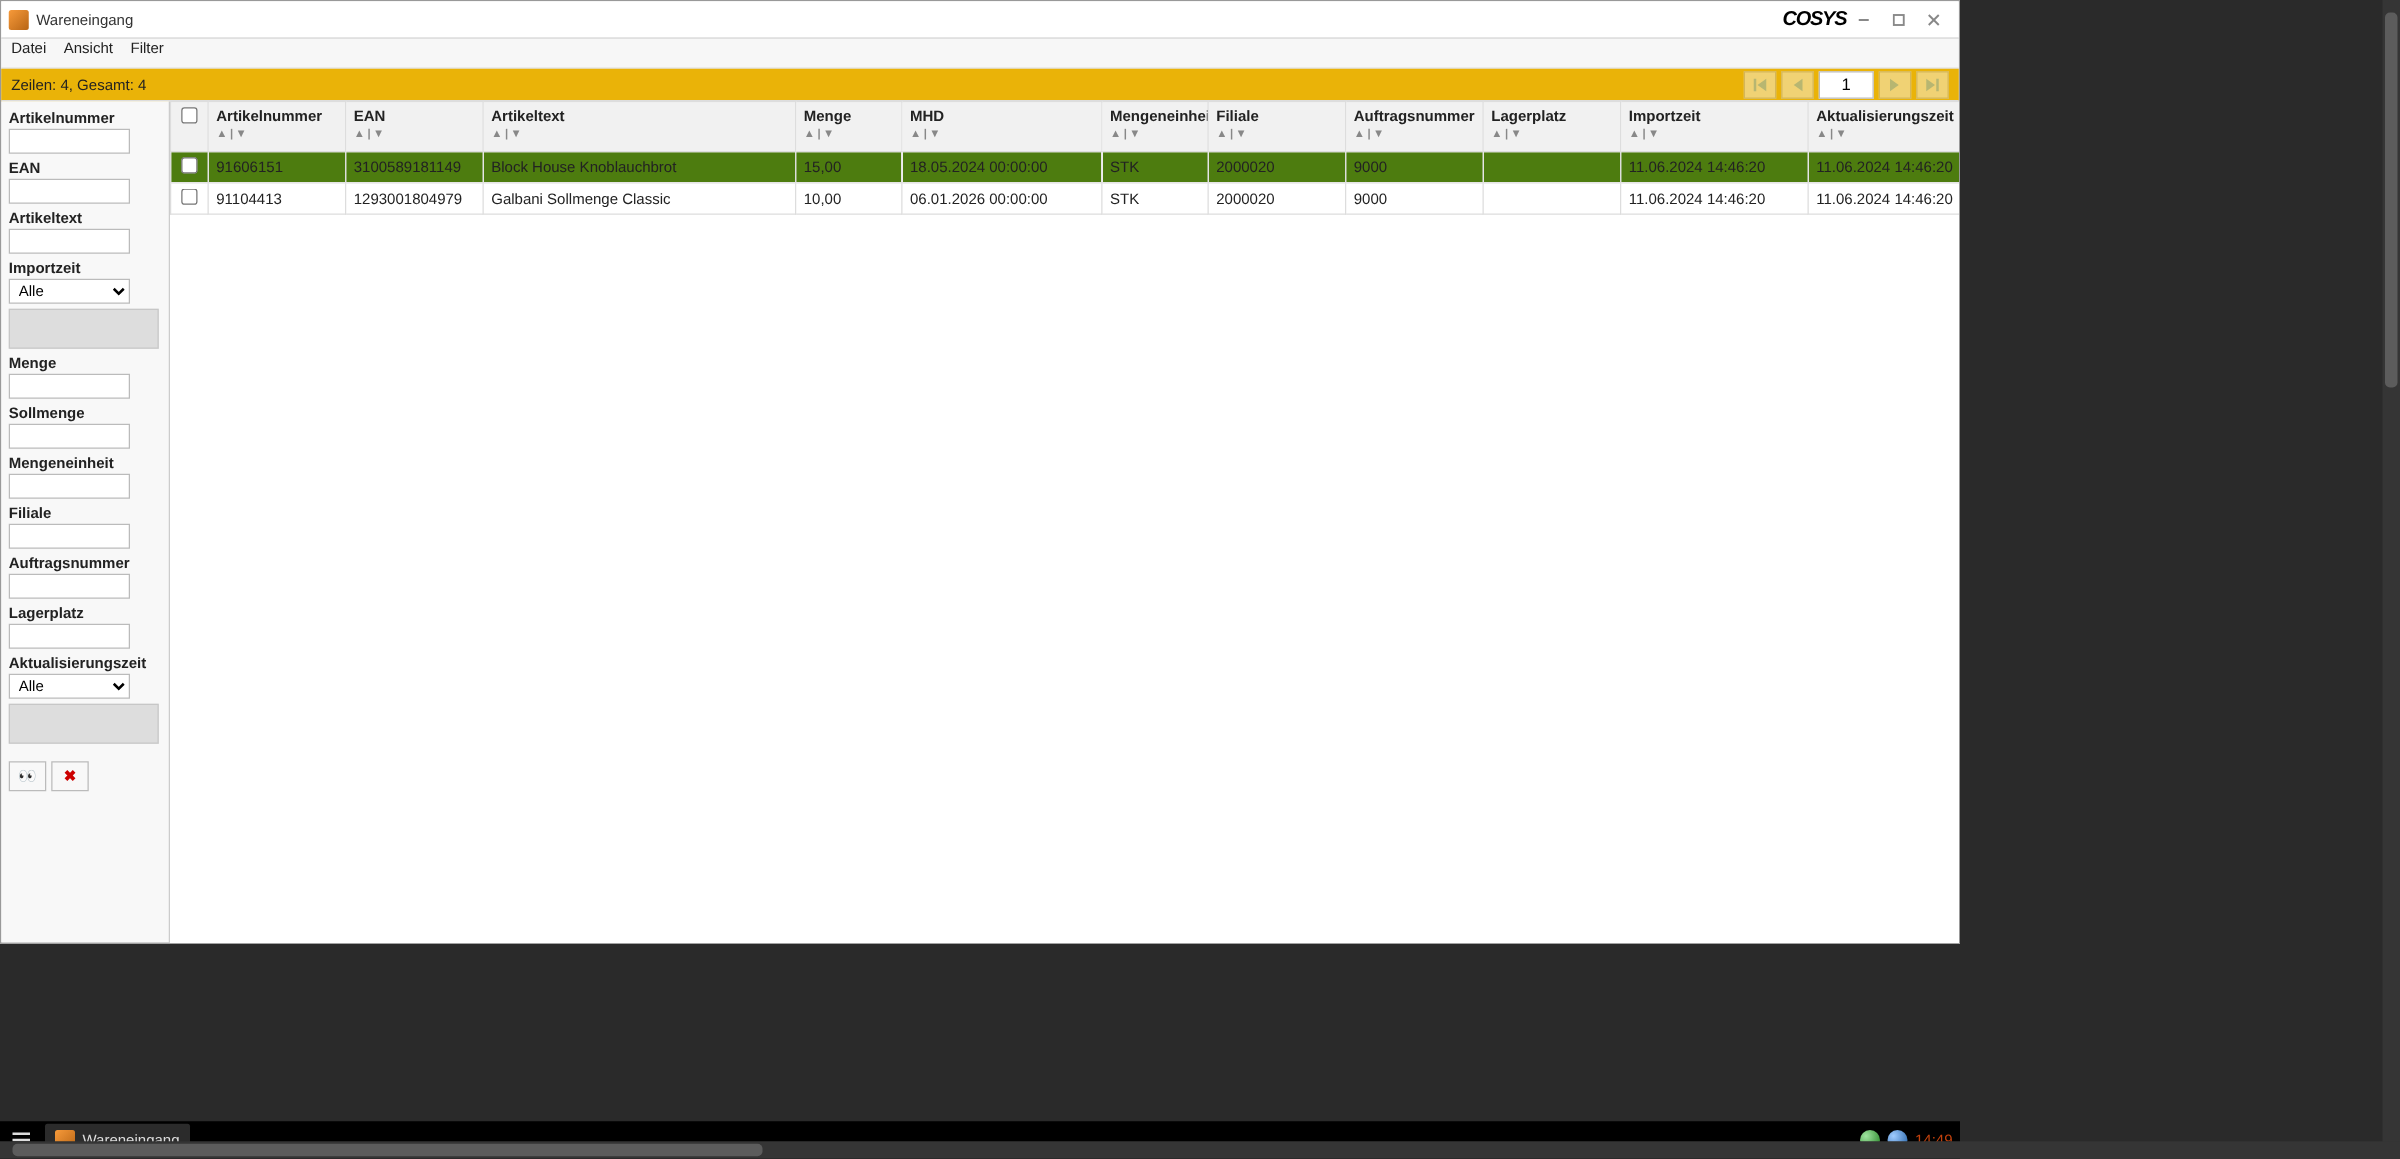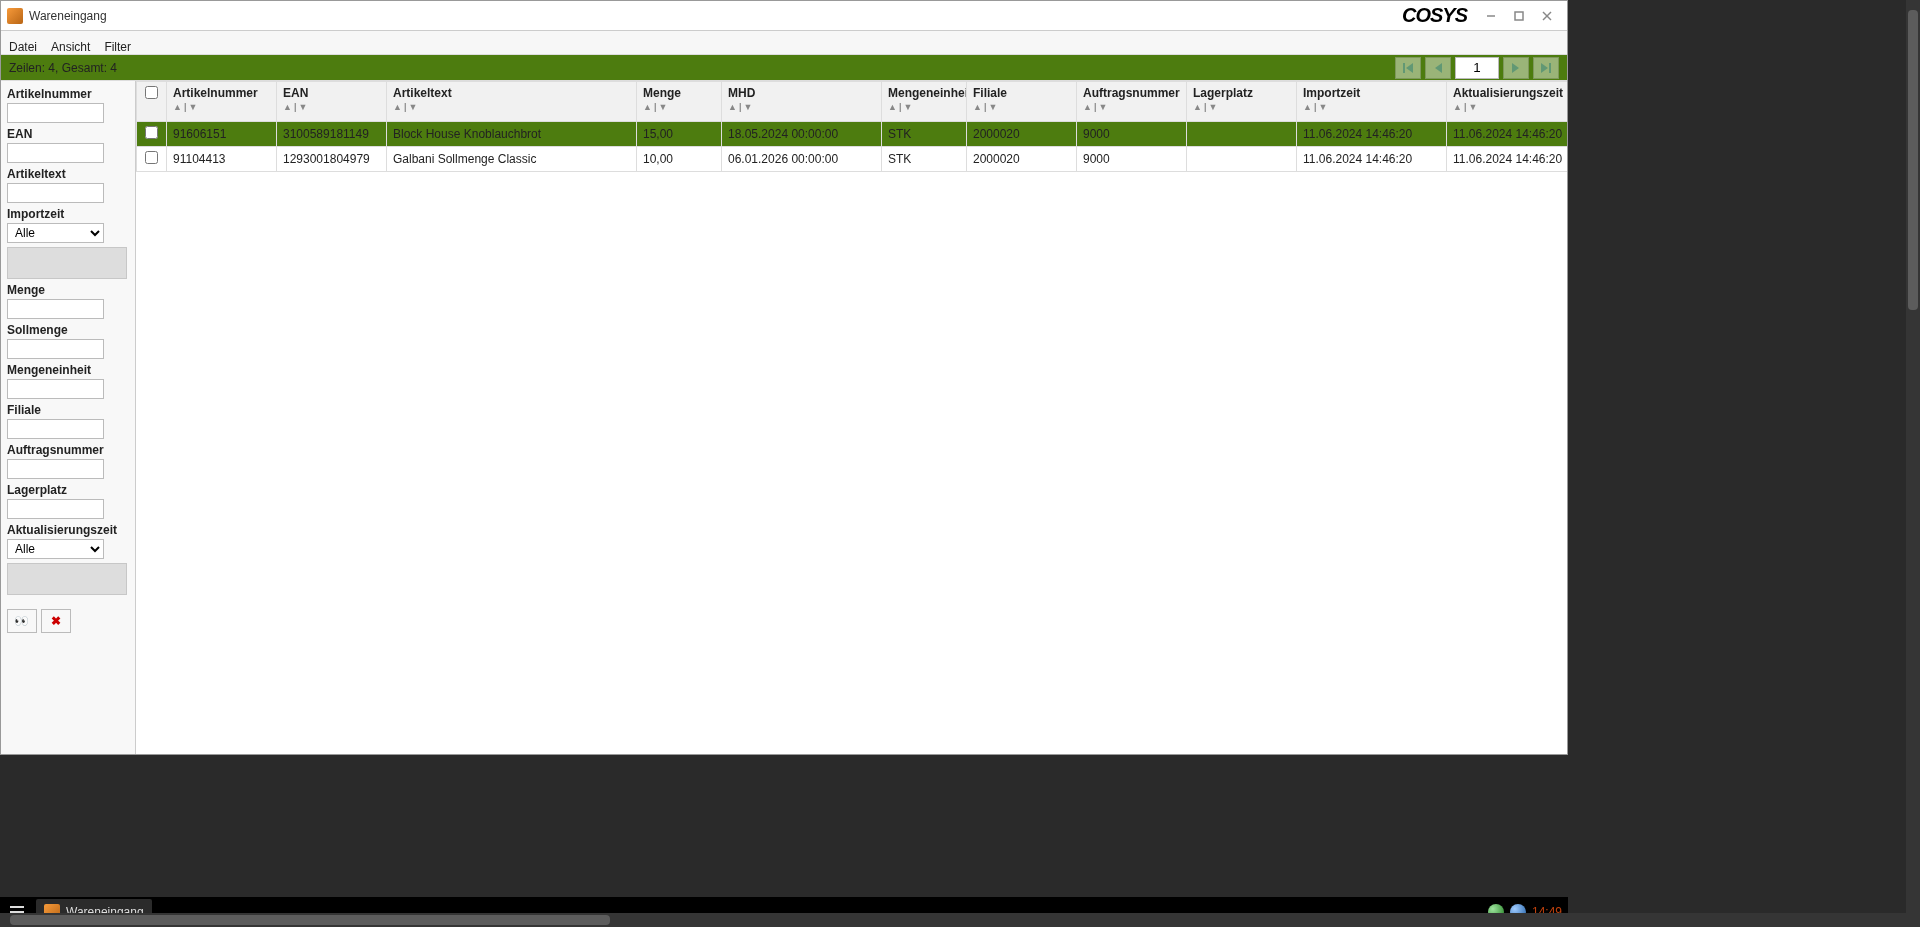--- a/index.html
+++ b/index.html
@@ -2,28 +2,28 @@
 <html><head>
 <meta charset="utf-8">
 <style>
 * { box-sizing: border-box; margin: 0; padding: 0; font-family: Arial, sans-serif; }
 html, body { width: 1920px; height: 927px; background: #2a2a2a; overflow: hidden; font-size: 12px; }
 .window { position: absolute; left: 0; top: 0; width: 1568px; height: 755px; background: #f0f0f0; border: 1px solid #999; display: flex; flex-direction: column; }
 .titlebar { height: 30px; background: #fff; border-bottom: 1px solid #ccc; display: flex; align-items: center; padding: 0 6px; }
 .titlebar .app-icon { width: 16px; height: 16px; margin-right: 6px; background: linear-gradient(135deg,#f79a3a,#b86515); border-radius: 2px; position: relative; }
 .titlebar .title { flex: 0 0 auto; color: #333; }
 .titlebar .spacer { flex: 1 1 auto; }
-.titlebar .brand { font-weight: 900; font-style: italic; font-size: 20px; color: #000; letter-spacing: -1px; margin-right: 10px; }
+.titlebar .brand { font-weight: 900; font-style: italic; font-size: 16px; color: #000; letter-spacing: -1px; margin-right: 0; }
 .titlebar .win-btn { width: 28px; height: 22px; display: flex; align-items: center; justify-content: center; color: #666; cursor: pointer; }
 .titlebar .win-btn svg { width: 10px; height: 10px; stroke: #888; stroke-width: 1.5; fill: none; }
 
-.menubar { height: 24px; background: #f7f7f7; border-bottom: 1px solid #ddd; display: flex; align-items: flex-end; padding: 0 8px; gap: 14px; }
+.menubar { height: 24px; background: #f7f7f7; border-bottom: 1px solid #ddd; display: flex; align-items: flex-start; padding: 0 8px; gap: 14px; }
 .menubar .menu-item { cursor: pointer; color: #222; }
 
-.infobar { height: 26px; background: #4d7c0f; border-bottom: 1px solid #ddd; display: flex; align-items: center; padding: 0 8px; }
+.infobar { height: 26px; background: #eab308; border-bottom: 1px solid #ddd; display: flex; align-items: center; padding: 0 8px; }
 .infobar .status { color: #222; }
 .infobar .pager { margin-left: auto; display: flex; align-items: center; gap: 4px; }
 .pager .pg-btn { width: 26px; height: 22px; border: 1px solid #bbb; background: #f8f8f8; display: flex; align-items: center; justify-content: center; cursor: pointer; }
 .pager .pg-btn.disabled { opacity: .45; cursor: default; }
 .pager .pg-btn svg { width: 12px; height: 12px; }
 .pager input { width: 44px; height: 22px; border: 1px solid #bbb; text-align: center; background: #fff; }
 
 .body { flex: 1 1 auto; display: flex; overflow: hidden; }
 .sidebar { width: 135px; border-right: 1px solid #ccc; background: #f8f8f8; padding: 6px; overflow-y: auto; }
 .field { margin-bottom: 4px; }

